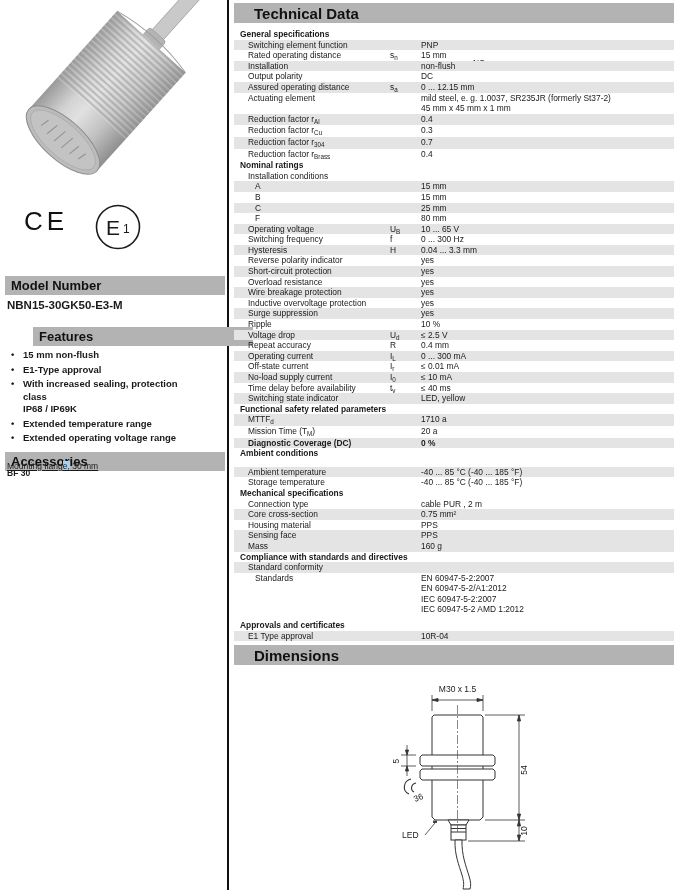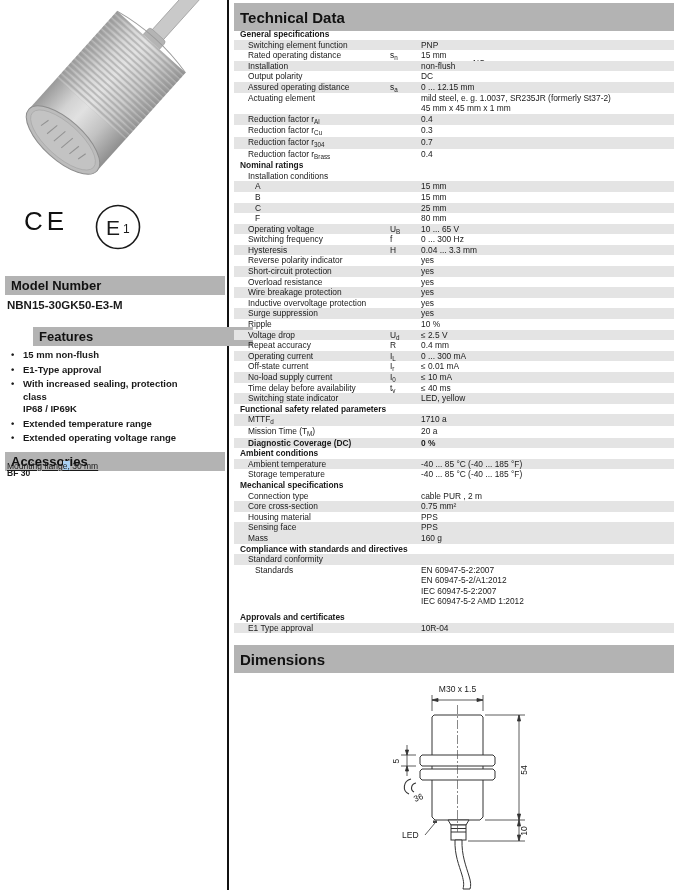--- a/index.html
+++ b/index.html
@@ -9,21 +9,21 @@
   }
   .abs{position:absolute;}
   
   #divider{left:227px;top:0;width:2px;height:890px;background:#111;}
   
   .bigbar{
     background:#b3b3b3;color:#111;font-weight:bold;
     display:flex;align-items:center;
   }
   .left-bar{left:5px;width:220px;height:19px;font-size:13px;padding-left:6px;box-sizing:border-box;}
-  .right-bar{left:234px;width:440px;height:28px;font-size:15px;padding-left:6px;box-sizing:border-box;}
+  .right-bar{left:234px;width:440px;height:20px;font-size:15px;padding-left:20px;box-sizing:border-box;}
   
   #model-number{left:7px;top:299px;font-weight:bold;font-size:11.5px;}
   #features-list{left:7px;top:349px;width:214px;}
   .feat{display:flex;margin-bottom:2px;font-weight:bold;font-size:9.5px;line-height:12.5px;}
   .feat .bullet{width:16px;padding-left:4px;box-sizing:border-box;}
   .feat .ftext{white-space:pre-line;flex:1;}
   #acc-name{left:7px;top:468px;font-weight:bold;font-size:8.5px;}
   #acc-desc{left:7px;top:461px;font-size:8.5px;text-decoration:underline;}
   .hl{background:#a9d0f2;}
   #ce-mark{left:24px;top:206px;font-size:26px;font-weight:normal;letter-spacing:4px;color:#111;}
@@ -236,21 +236,21 @@
     <div class="trow data stripe" style="min-height: 10.6px;"><span class="lbl ind1"><span>MTTF</span><span class="sub">d</span></span><span class="val">
         <div>1710 a</div>
       </span></div>
     <div class="trow data" style="min-height: 10.6px;"><span class="lbl ind1"><span>Mission Time (T</span><span class="sub">M</span><span>)</span></span><span class="val">
         <div>20 a</div>
       </span></div>
     <div class="trow data stripe" style="min-height: 10.6px; font-weight: bold;"><span class="lbl ind1">Diagnostic Coverage (DC)</span><span class="val">
         <div>0 %</div>
       </span></div>
     <div class="trow section">Ambient conditions</div>
-    <div class="trow data stripe" style="min-height: 10.6px;"><span class="lbl ind1">Ambient temperature</span><span class="val">
+    <div class="trow data stripe" style="min-height: 10.6px; margin-top: 8px;"><span class="lbl ind1">Ambient temperature</span><span class="val">
         <div>-40 ... 85 °C (-40 ... 185 °F)</div>
       </span></div>
     <div class="trow data" style="min-height: 10.6px;"><span class="lbl ind1">Storage temperature</span><span class="val">
         <div>-40 ... 85 °C (-40 ... 185 °F)</div>
       </span></div>
     <div class="trow section">Mechanical specifications</div>
     <div class="trow data" style="min-height: 10.6px;"><span class="lbl ind1">Connection type</span><span class="val">
         <div>cable PUR , 2 m</div>
       </span></div>
     <div class="trow data stripe" style="min-height: 10.6px;"><span class="lbl ind1">Core cross-section</span><span class="val">

